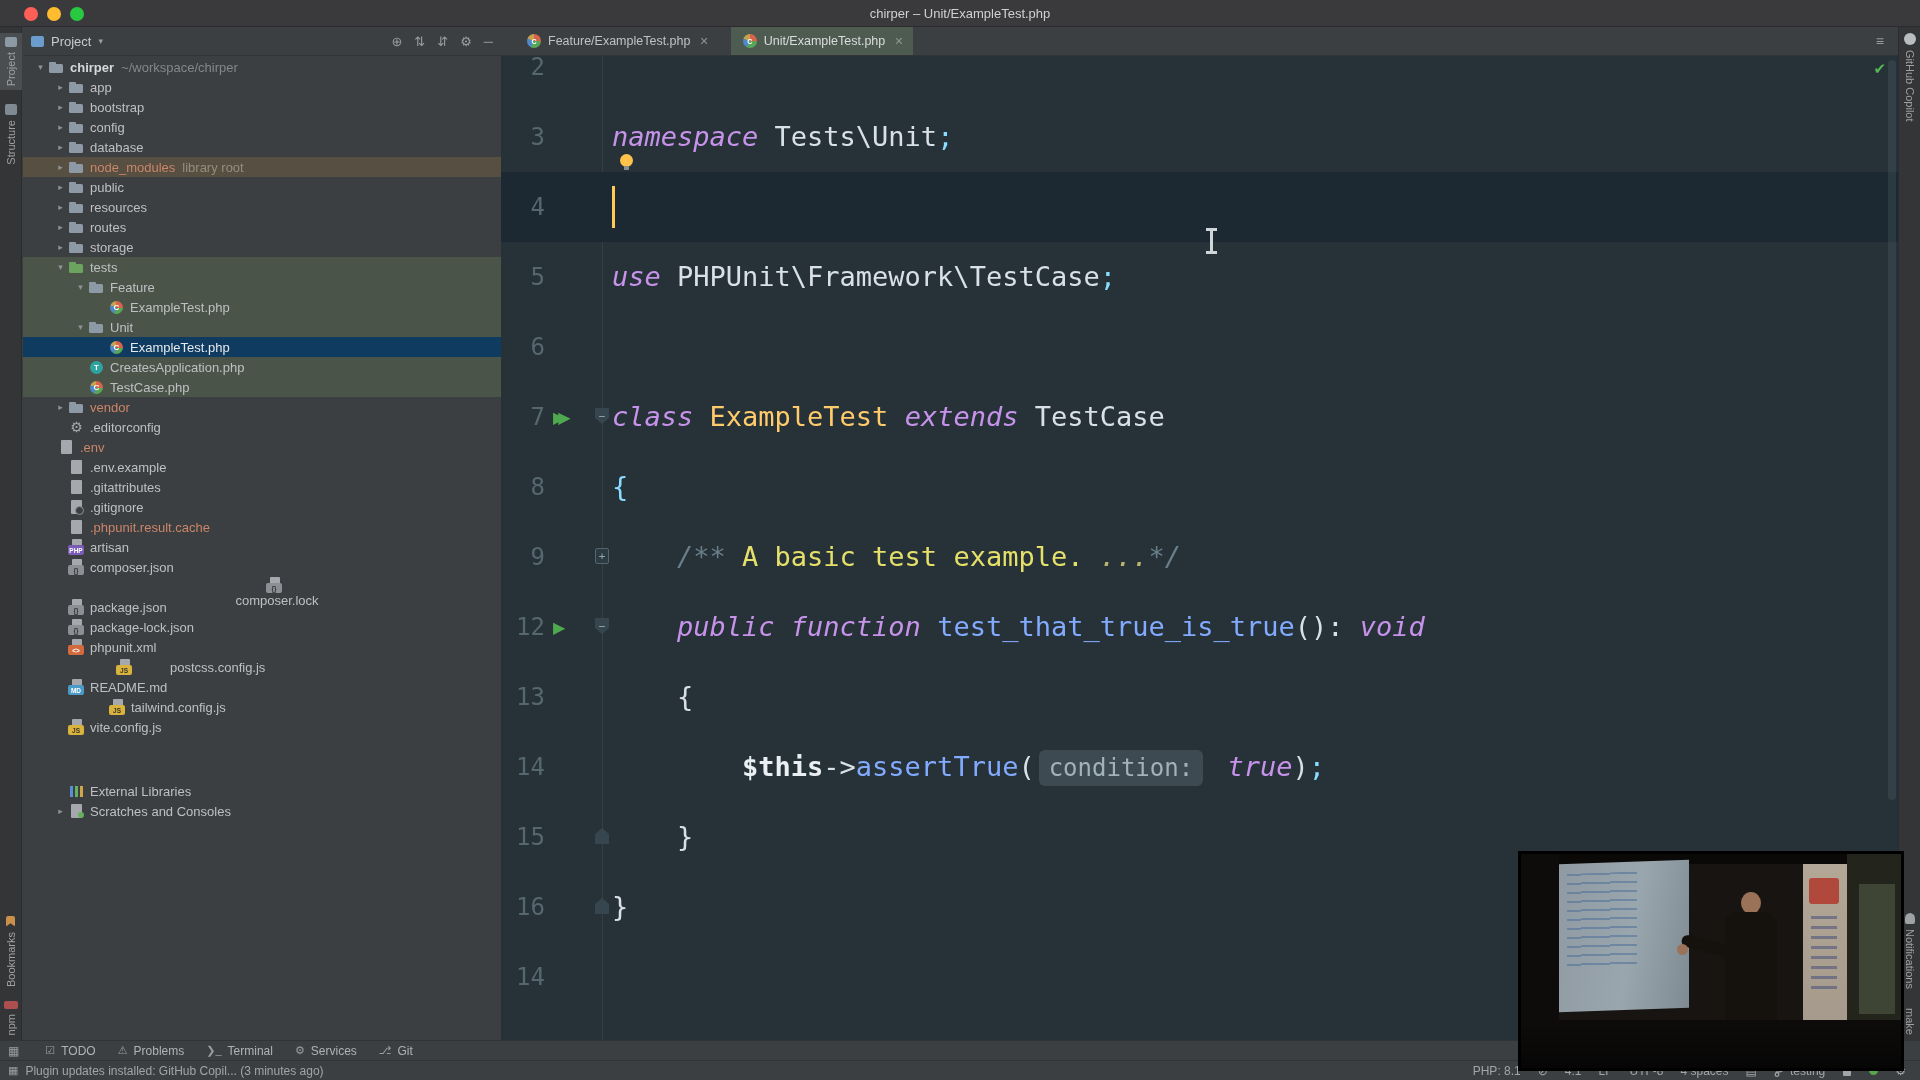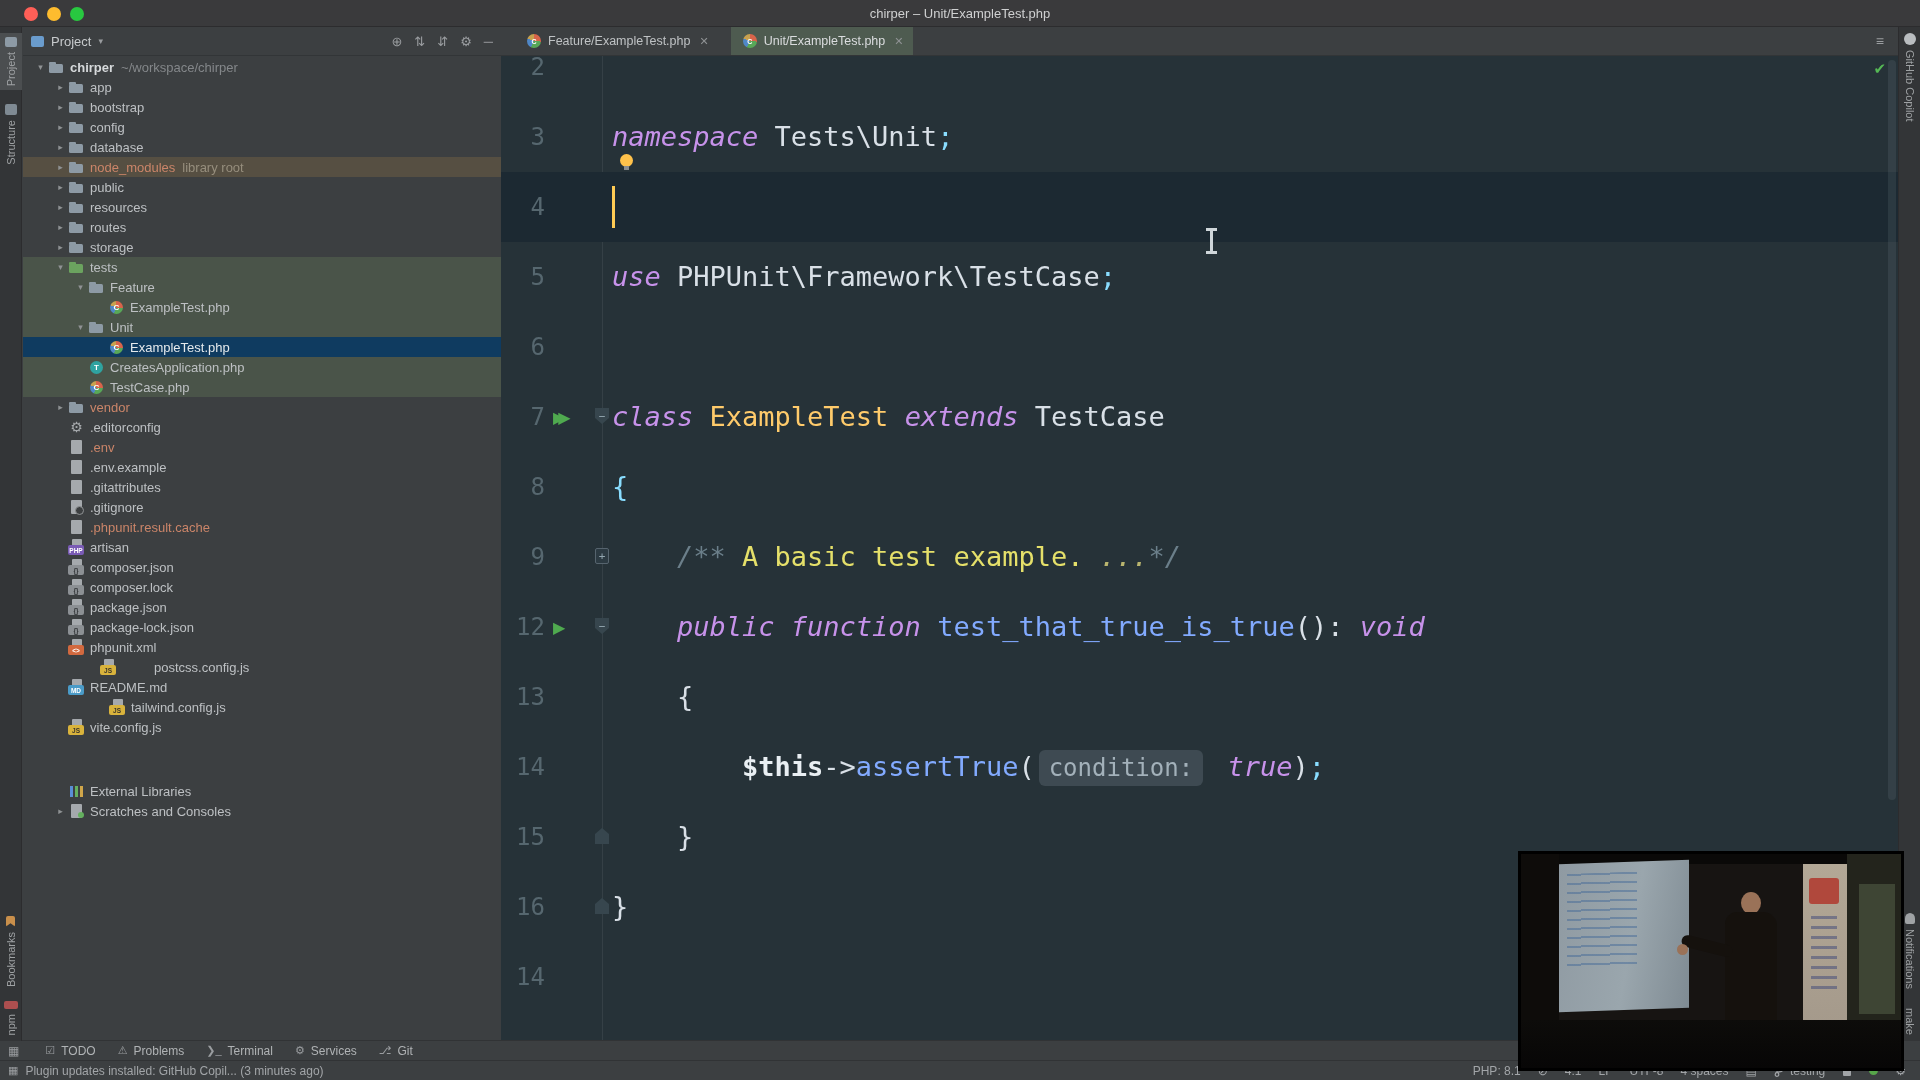--- a/index.html
+++ b/index.html
@@ -334,21 +334,21 @@
         <div class="trow" style="padding-left: 30px;">
           <span class="chev">▸</span>
           <span class="ic ic-folder"></span>
           <span class="lbl fg-orange">vendor</span>
         </div>
         <div class="trow" style="padding-left: 30px;">
           <span class="chev"></span>
           <span class="ic ic-gear">⚙</span>
           <span class="lbl">.editorconfig</span>
         </div>
-        <div class="trow" style="padding-left: 30px;">
+        <div class="trow" style="padding-left: 20px;">
           <span class="chev"></span>
           <span class="ic ic-doc"></span>
           <span class="lbl fg-orange">.env</span>
         </div>
         <div class="trow" style="padding-left: 30px;">
           <span class="chev"></span>
           <span class="ic ic-doc"></span>
           <span class="lbl">.env.example</span>
         </div>
         <div class="trow" style="padding-left: 30px;">
@@ -373,21 +373,21 @@
           </span>
           <span class="lbl">artisan</span>
         </div>
         <div class="trow" style="padding-left: 30px;">
           <span class="chev"></span>
           <span class="ic ic-badge">
             <span class="bdg bdg-json">{}</span>
           </span>
           <span class="lbl">composer.json</span>
         </div>
-        <div class="trow" style="padding-left: 30px;">
+        <div class="trow" style="padding-left: 30px; flex-direction: column;">
           <span class="chev"></span>
           <span class="ic ic-badge">
             <span class="bdg bdg-json">{}</span>
           </span>
           <span class="lbl">composer.lock</span>
         </div>
         <div class="trow" style="padding-left: 30px;">
           <span class="chev"></span>
           <span class="ic ic-badge">
             <span class="bdg bdg-json">{}</span>
@@ -401,21 +401,21 @@
           </span>
           <span class="lbl">package-lock.json</span>
         </div>
         <div class="trow" style="padding-left: 30px;">
           <span class="chev"></span>
           <span class="ic ic-badge">
             <span class="bdg bdg-xml">&lt;&gt;</span>
           </span>
           <span class="lbl">phpunit.xml</span>
         </div>
-        <div class="trow" style="padding-left: 30px; gap: 32px;">
+        <div class="trow" style="padding-left: 46px; gap: 32px;">
           <span class="chev"></span>
           <span class="ic ic-badge">
             <span class="bdg bdg-js">JS</span>
           </span>
           <span class="lbl">postcss.config.js</span>
         </div>
         <div class="trow" style="padding-left: 30px;">
           <span class="chev"></span>
           <span class="ic ic-badge">
             <span class="bdg bdg-md">MD</span>

